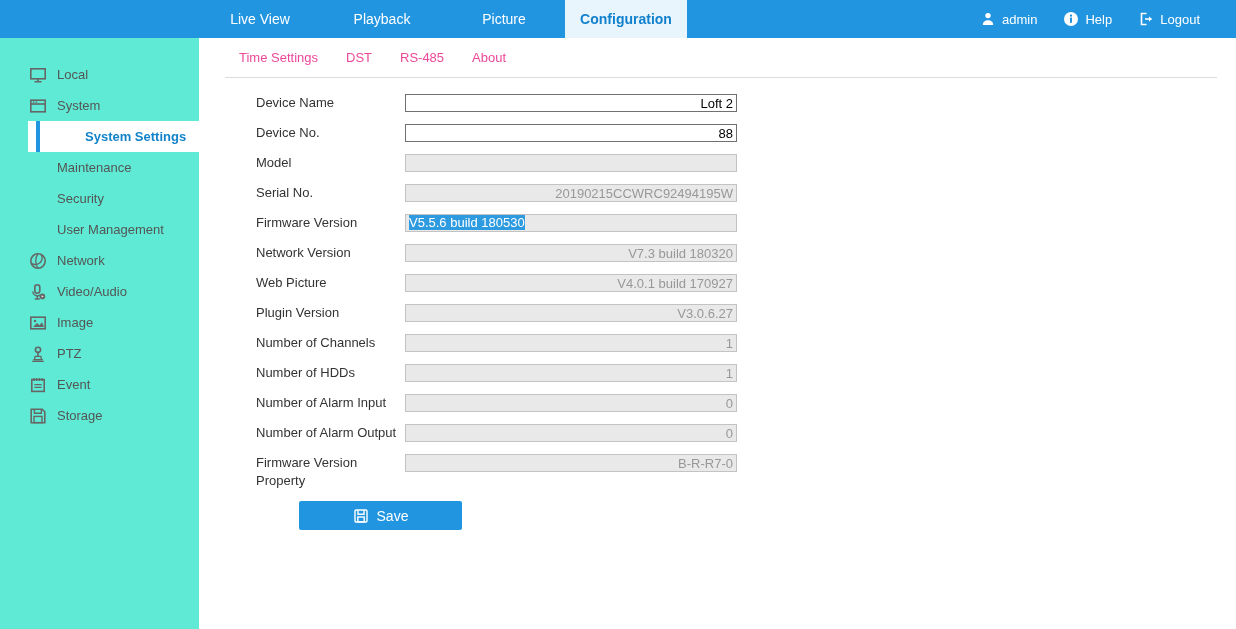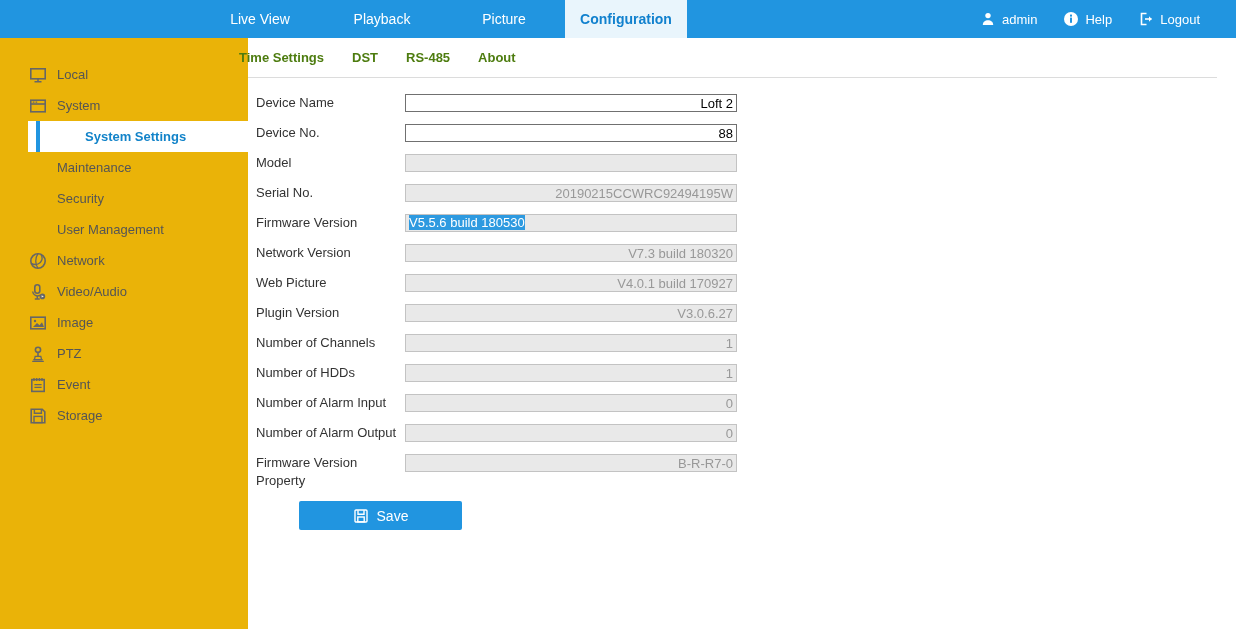--- a/index.html
+++ b/index.html
@@ -11,38 +11,38 @@
   .nav-spacer { width:199px; }
   .nav-item { width:122px; display:flex; align-items:center; justify-content:center;
               color:#fff; font-size:14px; cursor:pointer; }
   .nav-item.active { background:#e9f5fc; color:#1181ce; font-weight:bold; }
   .header-right { margin-left:auto; display:flex; align-items:center; padding-right:36px; }
   .hr-item { display:flex; align-items:center; margin-left:26px; color:#fff;
              font-size:13px; cursor:pointer; }
   .hr-item svg { margin-right:6px; }
 
   
-  .sidebar { position:absolute; left:0; top:38px; width:248px; height:591px;
-             background:#eab308; padding-top:21px;text-align:right; }
+  .sidebar { position:absolute; left:0; top:38px; width:199px; height:591px;
+             background:#5eead4; padding-top:21px;text-align:right; }
   .side-item { height:31px; display:flex; align-items:center; color:#555;
                font-size:13px; cursor:pointer; position:relative; }
   .side-item .ic { width:20px; height:20px; margin-left:28px; display:flex;
                    align-items:center; justify-content:center; }
   .side-item .lbl { margin-left:9px; }
   .side-item.sub .lbl { margin-left:57px; }
   .side-item.active { background:#fff; color:#1283c9; font-weight:bold;margin-left:28px; }
   .side-item.active::before { content:""; position:absolute; left:8px; top:0;
                width:4px; height:100%; background:#2195e0; }
 
   
   .content { margin-left:213px; height:591px; background:#fff; }
   .tabbar { margin:0 19px 0 12px; height:40px; border-bottom:1px solid #dcdcdc;
             display:flex; align-items:stretch; }
   .tab { padding:0 14px; display:flex; align-items:center; font-size:13px;
-         color:#4d7c0f; cursor:pointer; position:relative;font-weight:bold; }
+         color:#ec4899; cursor:pointer; position:relative; }
   .tab.active { color:#1283c9; font-weight:bold; }
   .tab.active::after { content:""; position:absolute; left:0; right:-52px;
          bottom:-1px; height:3px; background:#2e97d9; }
 
   .form { padding:16px 0 0 43px; }
   .frow { display:flex; height:18px; margin-bottom:12px; }
   .frow .flabel { width:149px; font-size:13px; color:#333; line-height:18px; }
   .fin { width:332px; height:18px; font-size:13px; line-height:16px;
          font-family:"Liberation Sans", sans-serif; }
   input.fin { padding:0 3px;text-align:right; }

